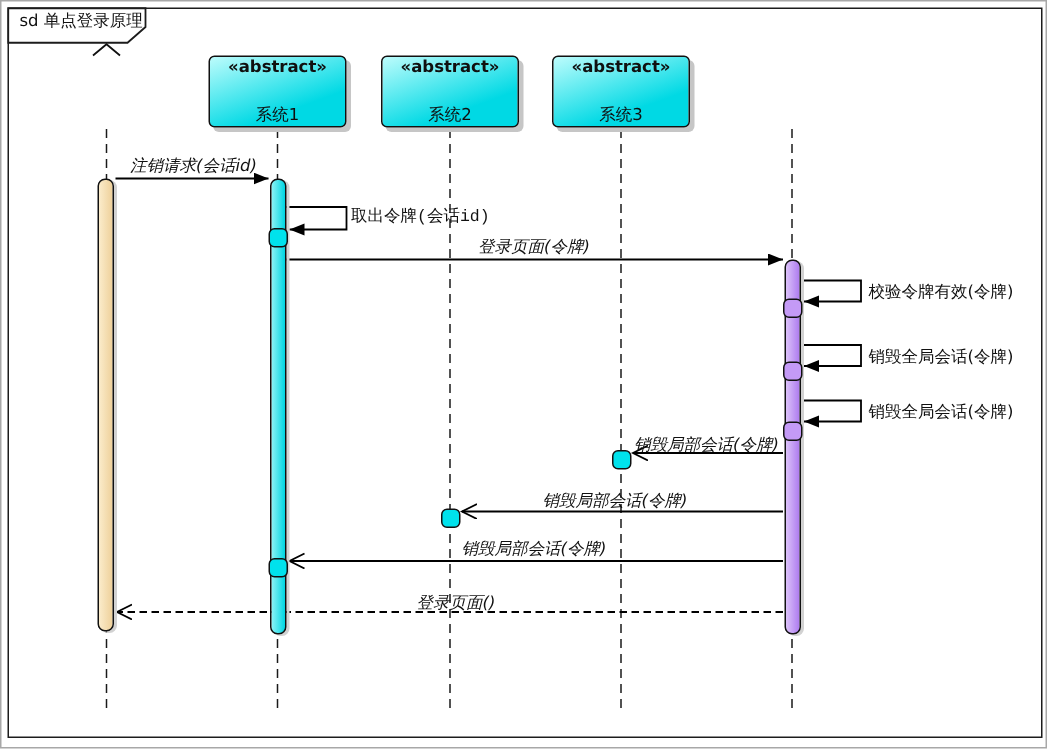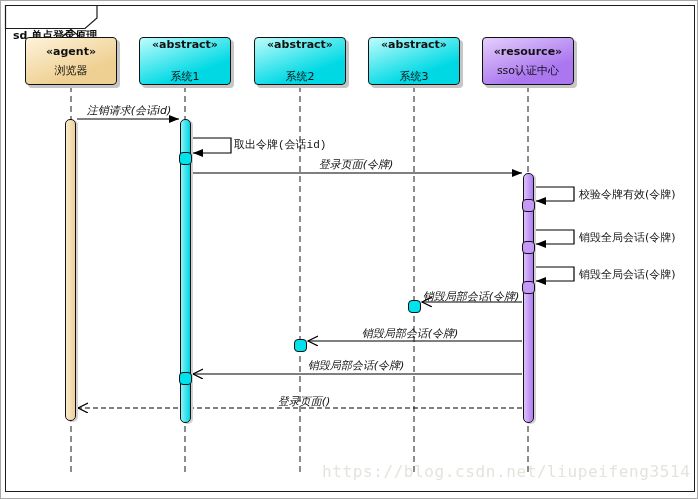--- a/index.html
+++ b/index.html
@@ -14,22 +14,22 @@
     font-family:"DejaVu Sans Mono","Liberation Mono",monospace;
     font-size:16px; letter-spacing:0.6px; color:#e4e4dd; white-space:nowrap;
   }
   .frame{
     position:absolute; left:4px; top:4px; width:690px; height:487px;
     border:1px solid #1c1c1c; box-sizing:border-box; z-index:1;
     background:transparent;
   }
   svg.overlay{position:absolute; left:0; top:0; z-index:2;}
   .frame-title{
-    position:absolute; left:12px; top:27px; z-index:3;
-    font-size:11px; font-weight:bold; color:#111; white-space:nowrap;
+    position:absolute; left:12px; top:5px; z-index:3;
+    font-size:11px; font-weight:normal; color:#111; white-space:nowrap;
   }
   .box{
     position:absolute; top:36px; width:92px; height:48px; z-index:3;
     border:1.2px solid #111; border-radius:4px; box-sizing:border-box;
     box-shadow:3px 3px 0 #c6c6c6;
     display:flex; flex-direction:column; align-items:center; justify-content:center;
     gap:5px; font-size:11px; color:#101010; text-align:center;
   }
   .box .stereo{font-weight:bold;}
   .fill-agent{background:linear-gradient(160deg,#fdf3da 0%,#efd093 70%);}
@@ -52,21 +52,20 @@
     position:absolute; z-index:5; font-size:11px; line-height:13px;
     white-space:nowrap; color:#111;
   }
   .lbl.c{transform:translateX(-50%);font-style:italic;}
 </style>
 </head>
 <body>
 
 <div class="screen">
 
-  <div class="watermark">https://blog.csdn.net/liupeifeng3514</div>
 
   <div class="frame"></div>
 
   <svg class="overlay" width="698" height="499">
     <defs>
       <marker id="mf" markerWidth="11" markerHeight="9" refX="10" refY="4" orient="auto" markerUnits="userSpaceOnUse">
         <path d="M0,0 L10,4 L0,8 Z" fill="#000"></path>
       </marker>
       <marker id="mo" markerWidth="12" markerHeight="12" refX="10" refY="5" orient="auto" markerUnits="userSpaceOnUse">
         <path d="M0,0 L10,5 L0,10" fill="none" stroke="#000" stroke-width="1.2"></path>
@@ -90,39 +89,31 @@
     <polyline points="533,229 573,229 573,243 535,243" fill="none" stroke="#000" stroke-width="1.2" marker-end="url(#mf)"></polyline>
     <polyline points="533,266 573,266 573,280 535,280" fill="none" stroke="#000" stroke-width="1.2" marker-end="url(#mf)"></polyline>
     <line x1="521" y1="301" x2="421" y2="301" stroke="#000" stroke-width="1.2" marker-end="url(#mo)"></line>
     <line x1="521" y1="340" x2="307" y2="340" stroke="#000" stroke-width="1.2" marker-end="url(#mo)"></line>
     <line x1="521" y1="373" x2="192" y2="373" stroke="#000" stroke-width="1.2" marker-end="url(#mo)"></line>
     <line x1="521" y1="407" x2="77" y2="407" stroke="#000" stroke-width="1.2" stroke-dasharray="5,3" marker-end="url(#mo)"></line>
   </svg>
 
   <div class="frame-title">sd 单点登录原理</div>
 
-  <div class="box fill-agent" style="left:24px;">
-    <span class="stereo">«agent»</span>
-    <span>浏览器</span>
-  </div>
   <div class="box fill-abstract" style="left:138px;">
     <span class="stereo">«abstract»</span>
     <span>系统1</span>
   </div>
   <div class="box fill-abstract" style="left:253px;">
     <span class="stereo">«abstract»</span>
     <span>系统2</span>
   </div>
   <div class="box fill-abstract" style="left:367px;">
     <span class="stereo">«abstract»</span>
     <span>系统3</span>
-  </div>
-  <div class="box fill-resource" style="left:481px;">
-    <span class="stereo">«resource»</span>
-    <span>sso认证中心</span>
   </div>
 
   <div class="bar bar-browser"></div>
   <div class="bar bar-s1"></div>
   <div class="bar bar-sso"></div>
 
   <div class="sq sq-cyan" style="left:178px;top:151px;"></div>
   <div class="sq sq-purple" style="left:521px;top:198px;"></div>
   <div class="sq sq-purple" style="left:521px;top:240px;"></div>
   <div class="sq sq-purple" style="left:521px;top:280px;"></div>

